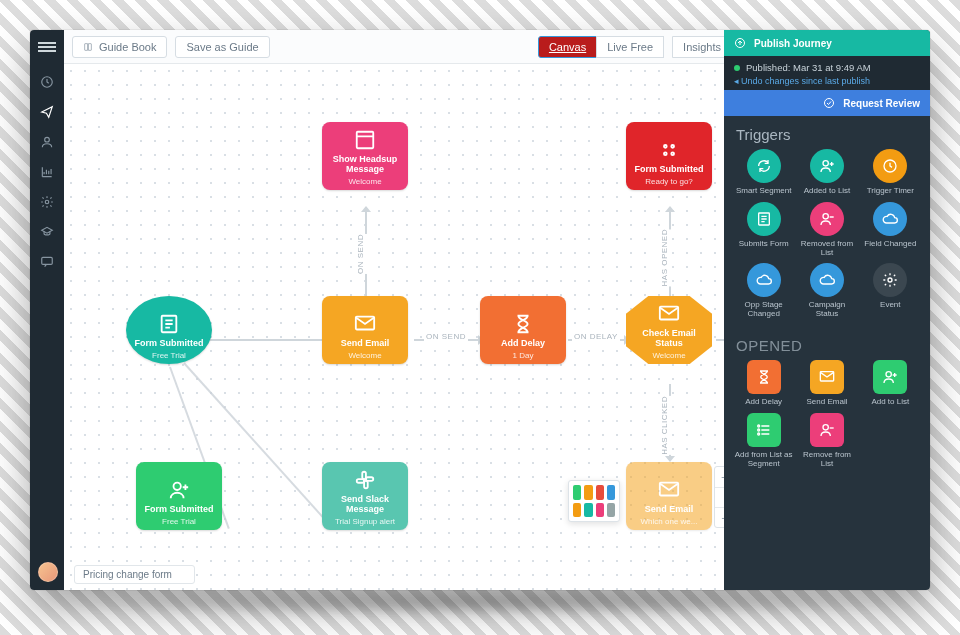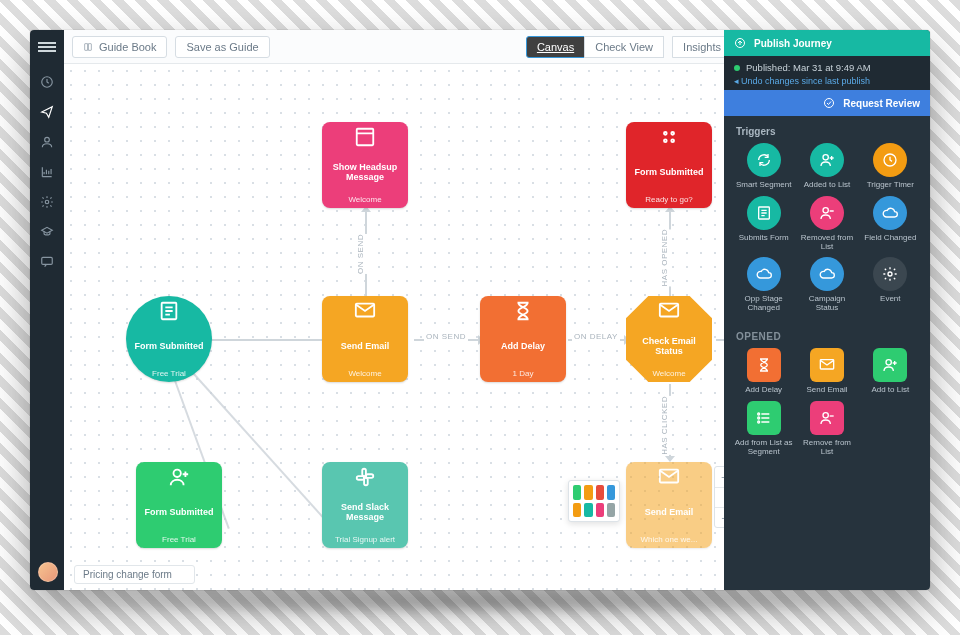--- a/index.html
+++ b/index.html
@@ -57,40 +57,40 @@
     display: flex; align-items: center; padding: 0 8px; gap: 8px;
     font-size: 11px; color: #6b7a88;
     background: #fbfcfd;
   }
   .btn {
     height: 22px; padding: 0 10px; border: 1px solid #d6dde3; border-radius: 3px;
     background: #fff; display: inline-flex; align-items: center; gap: 6px;
     cursor: pointer; color: #6b7a88;
   }
   .btn.icn-left svg { width: 10px; height: 10px; }
-  .btn.primary { background: #404040; color: #fff; border-color: #3598db; text-decoration: underline; }
+  .btn.primary { background: #b91c1c; color: #fff; border-color: #3598db; text-decoration: underline; }
   .seg { margin-left: auto; display: flex; }
   .seg .btn { border-radius: 0; margin-left: -1px; }
   .seg .btn:first-child { border-radius: 3px 0 0 3px; }
   .seg .btn:last-child { border-radius: 0 3px 3px 0; margin-left: 8px; }
 
   
   .canvas {
     position: absolute; left: 34px; right: 190px; top: 34px; bottom: 0;
     background:
       radial-gradient(circle, #d9dfe5 1px, transparent 1px) 0 0 / 14px 14px,
       #fff;
     overflow: hidden;
   }
   .node {
     position: absolute;
-    width: 86px; height: 86px;
+    width: 86px; height: 68px;
     border-radius: 8px;
     color: #fff; text-align: center;
-    display: flex; flex-direction: column; align-items: center; justify-content: space-between;
+    display: flex; flex-direction: column; align-items: center; justify-content: flex-end;
     padding: 4px; cursor: grab;
     box-shadow: 0 1px 2px rgba(0,0,0,.15);
   }
   .node .icn { width: 22px; height: 22px; margin-bottom: 4px; }
   .node .icn svg { width: 22px; height: 22px; stroke: #fff; fill: none; stroke-width: 2; }
   .node .title { font-size: 9px; font-weight: 600; line-height: 1.1; }
   .node .sub   { font-size: 8px; opacity: .85; margin-top: 2px; }
   .node.circle { border-radius: 50%; }
   .node.oct {
     border-radius: 0;
@@ -153,21 +153,21 @@
     padding: 0 10px; color: #fff; font-weight: 600; cursor: pointer;
   }
   .panel-bar svg { width: 12px; height: 12px; }
   .bar-teal { background: #17b9a3; }
   .bar-blue { background: #3e7fde; justify-content: flex-end; }
   .panel-sub { padding: 6px 10px 4px; font-size: 9.5px; color: #c9d3da; background:#1f2a33; }
   .panel-sub .dot { width:6px;height:6px;border-radius:50%;background:#2ecc71;display:inline-block;margin-right:6px;vertical-align:middle;}
   .panel-sub .undo { color: #5aa9e6; display:block; margin-top:3px; font-size:9px; cursor:pointer;}
   .panel-sub .undo::before{content:"◂ "; }
 
-  .panel h5 { font-size: 10px; font-weight: 700; color: #aab7c1; padding: 10px 12px 6px; }
+  .panel h5 { font-size: 15px; font-weight: 400; color: #aab7c1; padding: 10px 12px 6px; }
   .palette { display: grid; grid-template-columns: repeat(3, 1fr); gap: 6px 4px; padding: 0 10px 8px; }
   .pal {
     display: flex; flex-direction: column; align-items: center; gap: 4px;
     font-size: 8px; color: #b9c4cd; text-align: center; line-height: 1.1;
     cursor: grab;
   }
   .pal .chip, .pal .chip-sq {
     width: 34px; height: 34px; display:flex;align-items:center;justify-content:center;
   }
   .pal .chip { border-radius: 50%; }
@@ -331,21 +331,21 @@
         <span>Guide Book</span>
       </div>
       <div class="btn">
         <span>Save as Guide</span>
       </div>
       <div class="seg">
         <div class="btn primary">
             <span>Canvas</span>
           </div>
         <div class="btn">
-            <span>Check View</span>
+            <span>Live Free</span>
           </div>
         <div class="btn">
             <span>Insights</span>
           </div>
       </div>
     </div>
 
     <div class="canvas">
 
       <div class="edge h r" style="left:146px; top:275px; width:112px;"></div>

